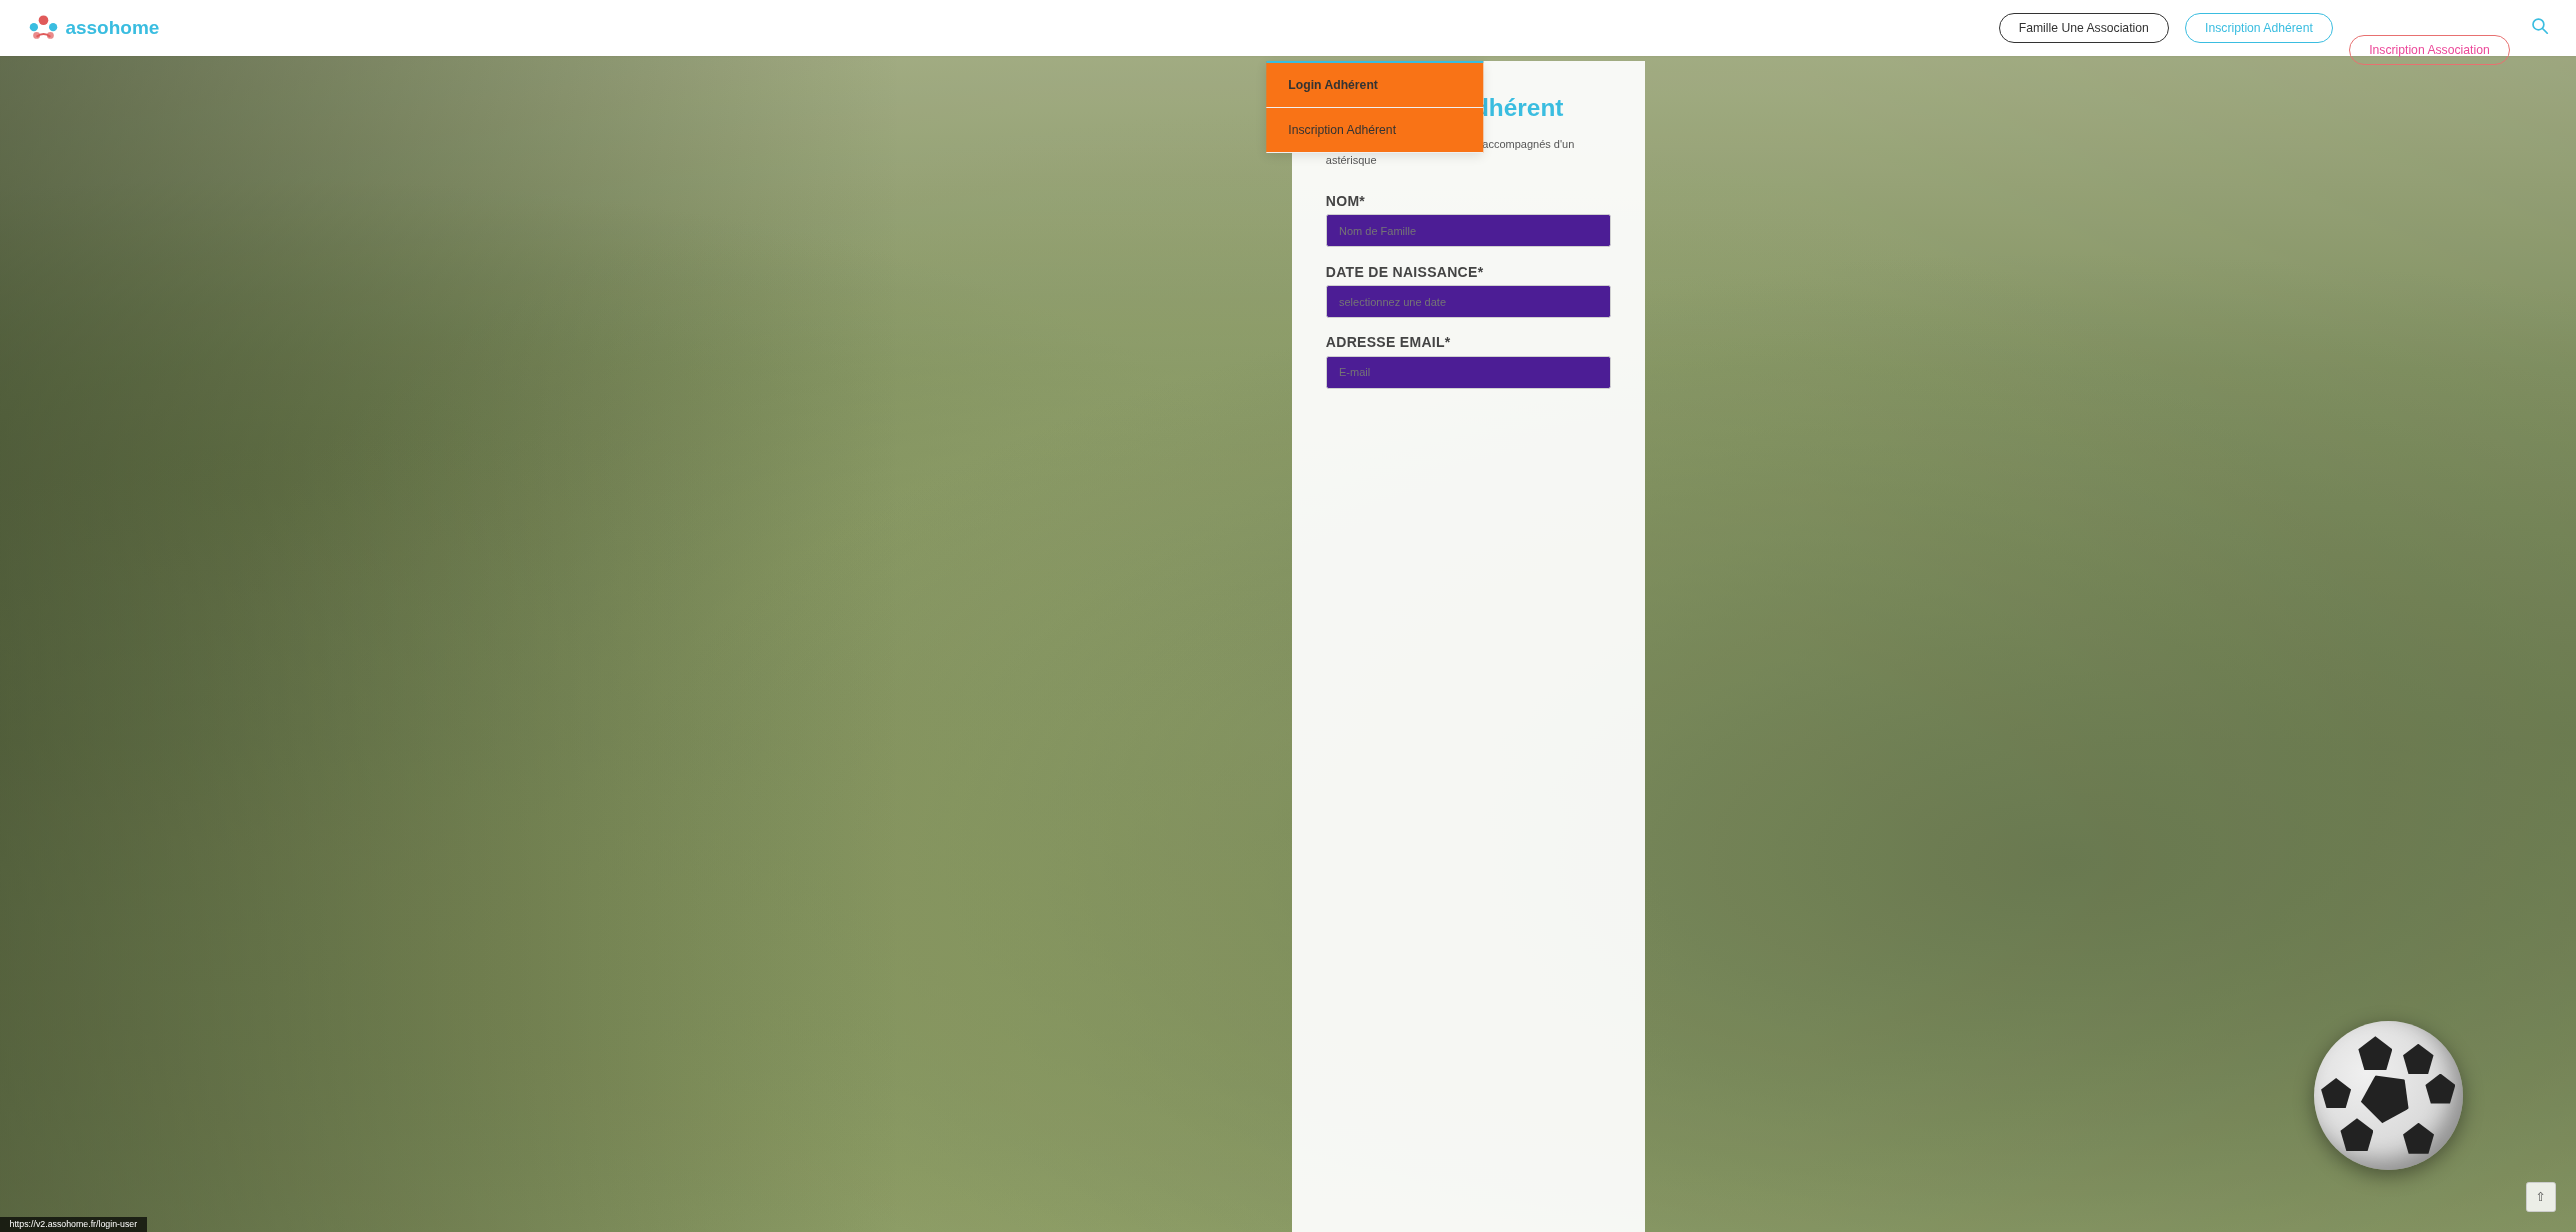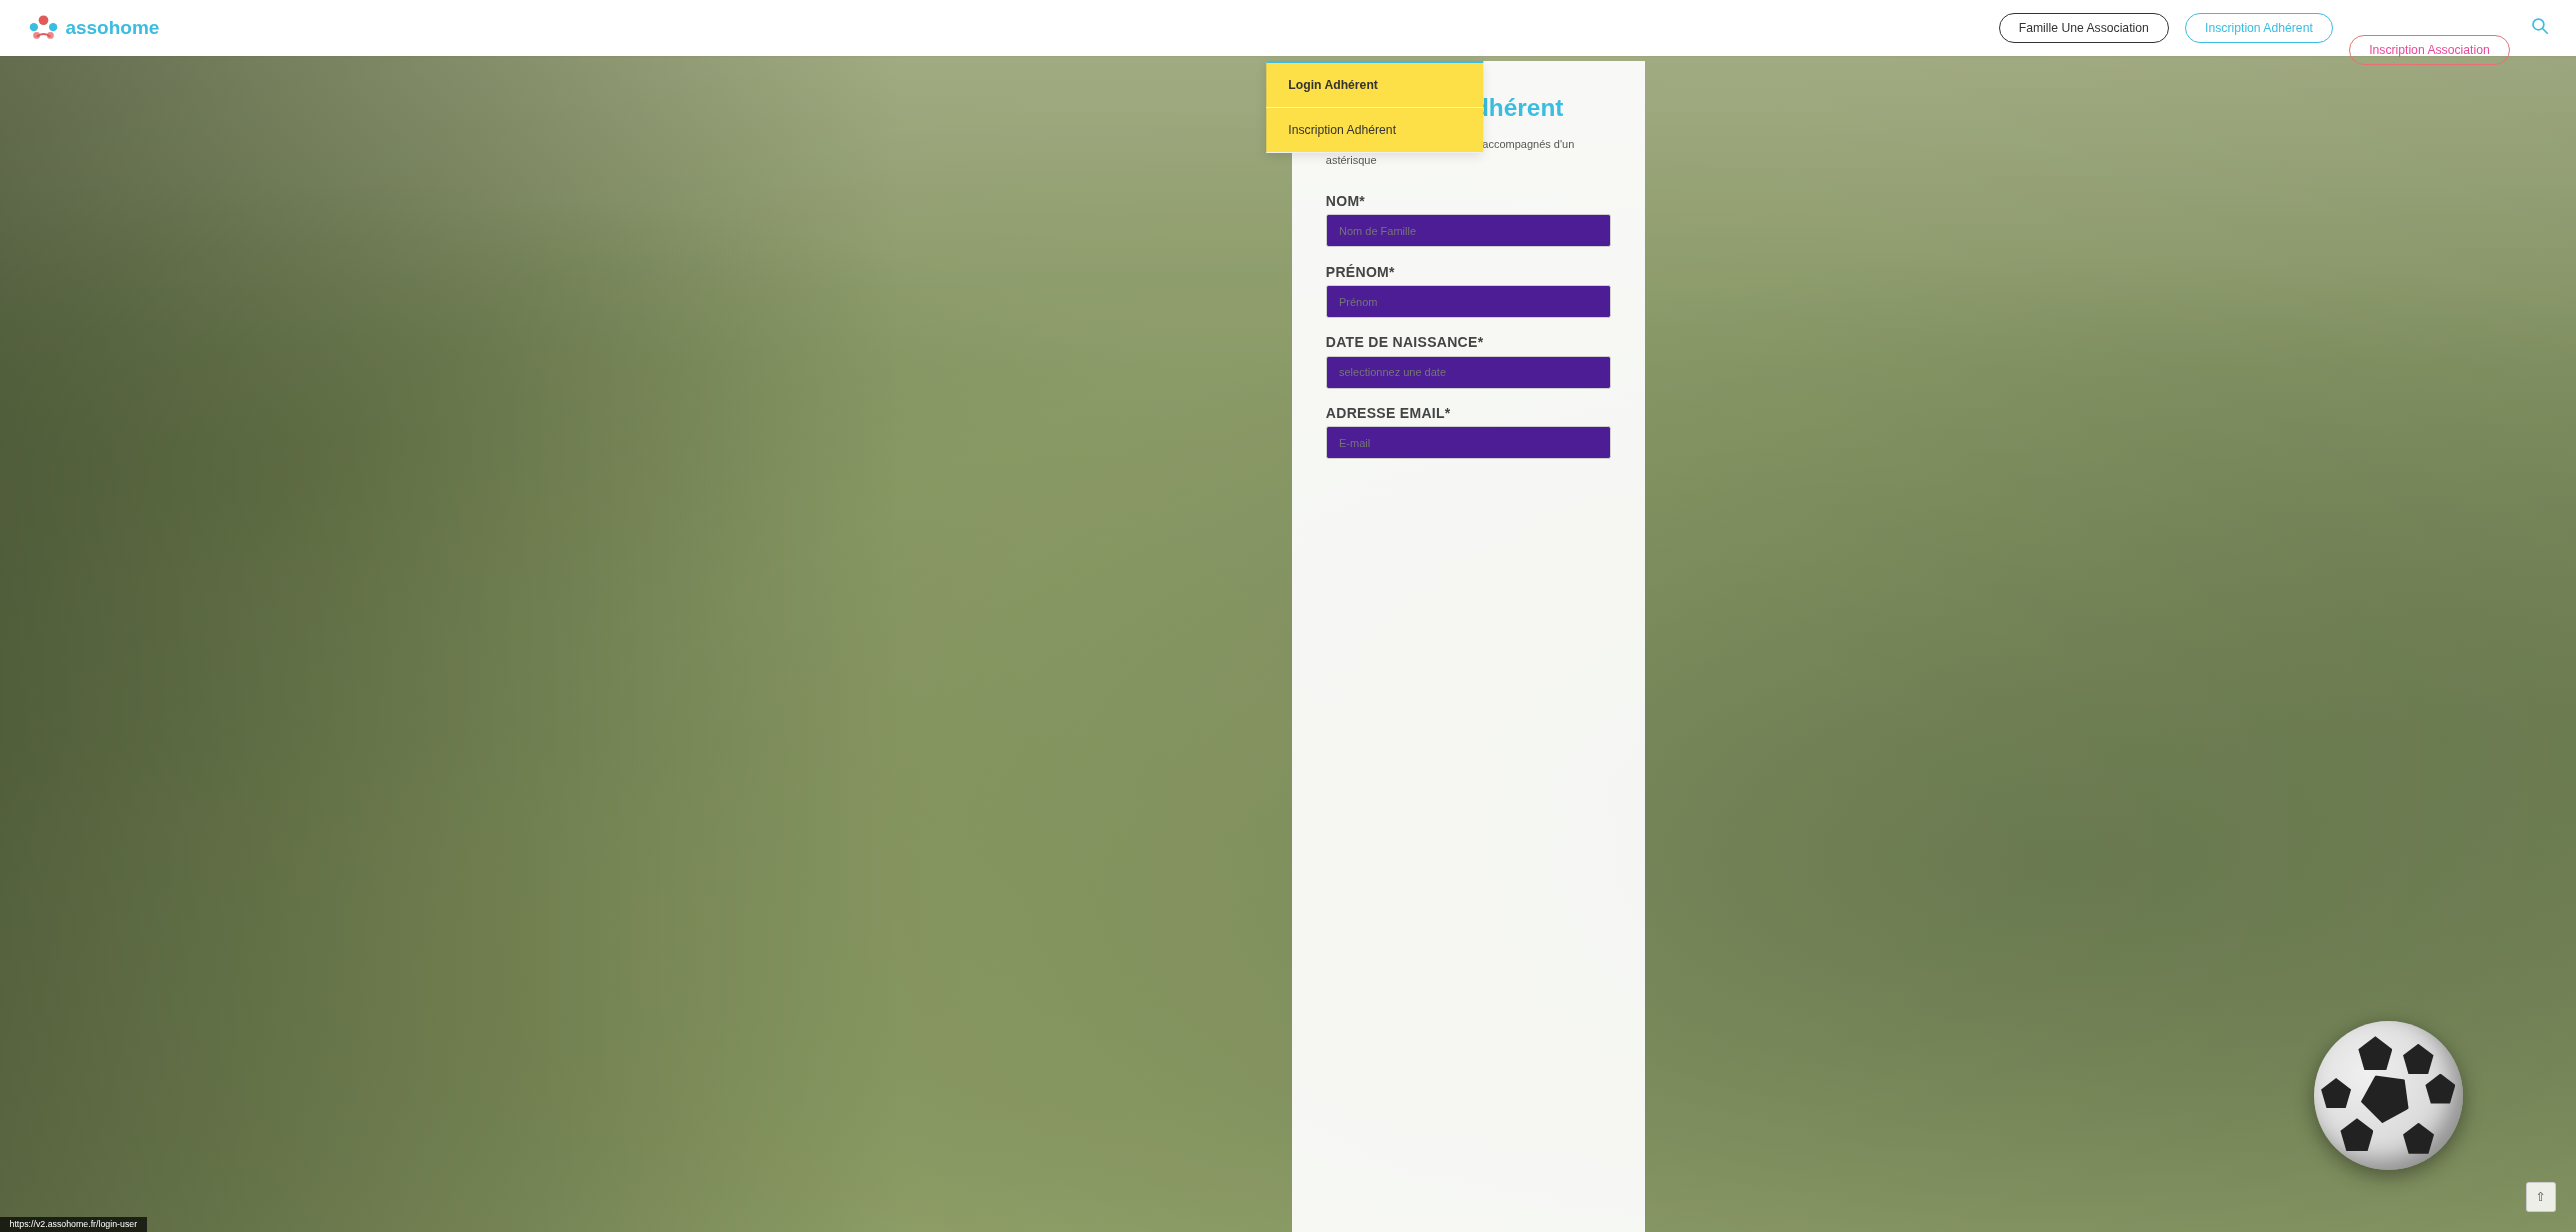--- a/index.html
+++ b/index.html
@@ -70,21 +70,21 @@
       margin-left: 5.4px;
     }
 
     
     .dropdown-container {
       position: fixed;
       top: 61px;
       left: 50%;
       transform: translateX(-10%);
       width: 217px;
-      background: #fde047;
+      background: #f97316;
       box-shadow: 0 2.7px 11px rgba(0,0,0,0.12);
       z-index: 999;
       border-top: 2px solid #3abde0;
     }
     .dropdown-item {
       padding: 15px 22px;
       font-size: 12.2px;
       color: #333;
       cursor: pointer;
       border-bottom: 0.7px solid #f0f0f0;
@@ -301,24 +301,20 @@
 
   <div class="form-panel">
     <h1 class="form-title">Inscription Adhérent</h1>
     <p class="form-note">(*) les champs obligatoires sont accompagnés d'un astérisque</p>
 
     <div class="form-group">
       <label class="form-label">NOM*</label>
       <input class="form-input" type="text" placeholder="Nom de Famille" style="">
     </div>
 
-    <div class="form-group">
-      <label class="form-label">PRÉNOM*</label>
-      <input class="form-input" type="text" placeholder="Prénom" style="">
-    </div>
 
     <div class="form-group">
       <label class="form-label">DATE DE NAISSANCE*</label>
       <input class="form-input" type="text" placeholder="selectionnez une date" style="">
     </div>
 
     <div class="form-group">
       <label class="form-label">ADRESSE EMAIL*</label>
       <input class="form-input" type="email" placeholder="E-mail" style="">
     </div>

